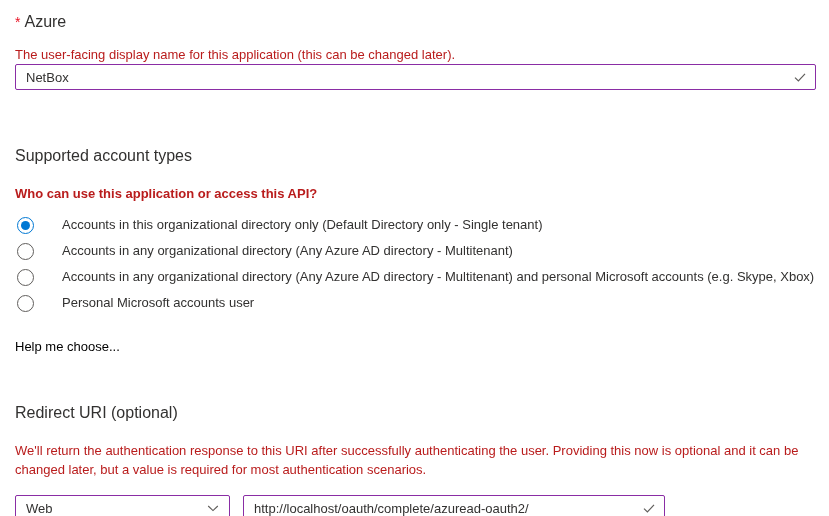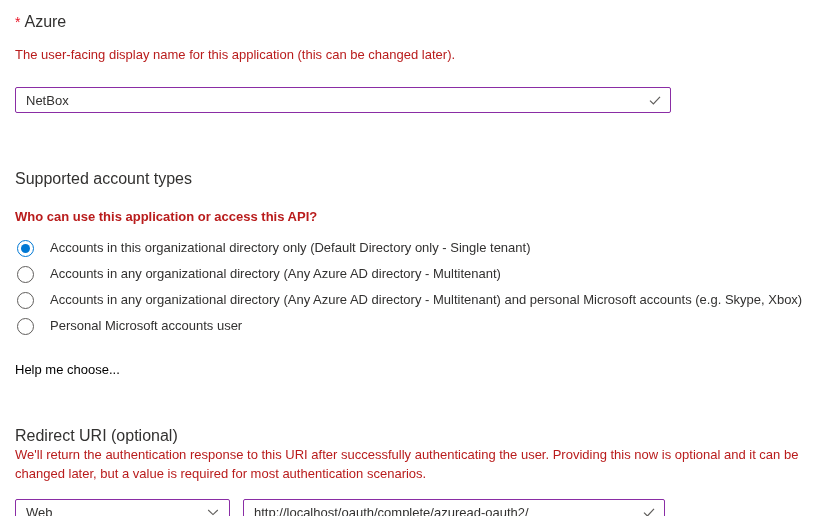--- a/index.html
+++ b/index.html
@@ -42,21 +42,21 @@
     border: none;
     outline: none;
     height: 20px;
     font-family: "Liberation Sans", sans-serif;
     font-size: 13px;
     color: #323130;
     padding: 0 0 0 10px;
     background: transparent;
     min-width: 0;
   }
-  .name-field { width: 656px; margin-top: 23px; gap: 12px; }
+  .name-field { width: 801px; margin-top: 0; gap: 12px; }
 
   
   .account-types-title { margin-top: 56px; }
   .account-question { margin-top: 19px; font-weight: bold; }
   .radio-group { margin-top: 9px; }
 
   .radio-row {
     display: flex;
     align-items: center;
     height: 26px;
@@ -73,33 +73,33 @@
     background: #fff;
   }
   .radio-dot.checked { border-color: #0078d4; }
   .radio-dot.checked::after {
     content: "";
     position: absolute;
     left: 3px; top: 3px; right: 3px; bottom: 3px;
     border-radius: 50%;
     background: #0078d4;
   }
-  .radio-label { margin-left: 16px; font-size: 13px; line-height: 16px; color: #323130; }
+  .radio-label { margin-left: 28px; font-size: 13px; line-height: 16px; color: #323130; }
 
   .help-link {
     display: inline-block;
     margin-top: 23px;
     font-size: 13px;
     color: #000000;
     text-decoration: none;
     cursor: pointer;
   }
 
   .redirect-title { margin-top: 48px; }
-  .redirect-desc { margin-top: 0; max-width: 800px; }
+  .redirect-desc { margin-top: 19px; max-width: 800px; }
 
   .redirect-row {
     margin-top: 16px;
     display: flex;
     align-items: center;
     gap: 13px;
   }
   .platform-select {
     box-sizing: border-box;
     width: 215px; height: 26px;

